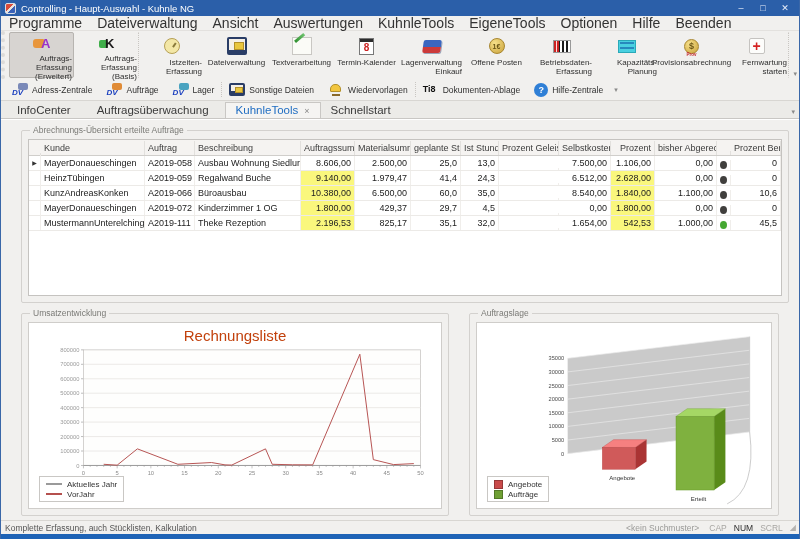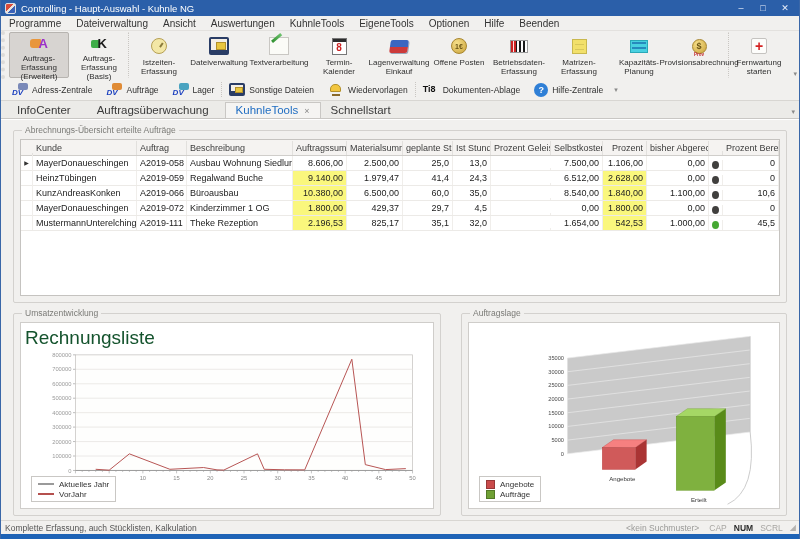--- a/index.html
+++ b/index.html
@@ -8,28 +8,28 @@
 
   
   .titlebar{height:16px;background:#2b5fa9;color:#fff;display:flex;align-items:center;padding:0 4px;font-size:9.5px;flex:0 0 auto}
   .app-ico{width:11px;height:11px;margin-right:5px;border-radius:2px;
     background:linear-gradient(135deg,#d84b3a 0 40%,#e8e4de 40% 60%,#3a62b8 60% 100%);border:1px solid #d8dce4}
   .title-text{flex:1 1 auto;white-space:nowrap;overflow:hidden}
   .win-btn{width:20px;text-align:center;font-size:9px;color:#e8eefa;cursor:default;margin-left:2px}
 
   
   .menubar{height:15px;background:#f1f0ee;display:flex;align-items:center;padding:0 8px;border-bottom:1px solid #e3e1de;flex:0 0 auto}
-  .menu-item{font-size:10px;color:#333;margin-right:15px;white-space:nowrap}
+  .menu-item{font-size:14px;color:#333;margin-right:15px;white-space:nowrap}
 
   
   .rb1{height:48px;background:#f1f0ee;display:flex;align-items:stretch;padding:1px 10px 1px 4px;position:relative;flex:0 0 auto;border-left:4px dotted #dddbd8}
   .rb-large{flex:1 1 0;min-width:0;display:flex;flex-direction:column;align-items:center;justify-content:flex-start;padding:2px 1px 0;border:1px solid transparent;border-radius:2px}
   .rb-large.selected{background:#d7d4d1;border-color:#b7b4b0}
   .rb-large:nth-child(2),.rb-large:nth-child(12){border-right:1px dotted #c9c6c2;border-radius:0}
-  .rb-label{font-size:8px;line-height:1.15;text-align:center;color:#2f2f2f;white-space:normal}
+  .rb-label{font-size:8px;line-height:1.15;text-align:right;color:#2f2f2f;white-space:normal}
   .rb-iconbox{height:22px;display:flex;align-items:center;justify-content:center;margin-bottom:1px}
   .overflow-arrow{position:absolute;right:2px;bottom:1px;font-size:7px;color:#8a8a8a}
 
   
   .rb2{height:22px;background:#f1f0ee;display:flex;align-items:center;padding:0 4px;border-bottom:1px solid #d8d6d2;flex:0 0 auto}
   .rb-small{display:flex;align-items:center;padding:1px 7px;font-size:8.5px;color:#2f2f2f;white-space:nowrap}
   .rb-small:nth-child(3),.rb-small:nth-child(5){border-right:1px dotted #c9c6c2}
   .rb-small .rb-sicon{margin-right:4px}
   .rb2-arrow{font-size:7px;color:#8a8a8a;margin-left:4px}
 
@@ -76,21 +76,21 @@
   [data-icon="help-circle-icon"]::after{content:"?";position:absolute;left:0;right:0;top:1px;text-align:center;font:bold 9px/12px "Liberation Sans",sans-serif;color:#fff}
 
   
   .tabbar{height:18px;background:#ecebe8;display:flex;align-items:flex-end;padding:0 0 0 6px;position:relative;flex:0 0 auto;border-bottom:1px solid #c9c7c4}
   .tab{font-size:11.5px;color:#3a3a3a;padding:1px 10px 2px;white-space:nowrap}
   .tab.active{background:#f5f4f2;color:#1f6dc2;border:1px solid #c9c7c4;border-bottom:none}
   .tab-close{color:#8a8a8a;font-size:9px;margin-left:6px}
   .tab-arrow{position:absolute;right:4px;bottom:2px;font-size:7px;color:#8a8a8a}
 
   
-  .content{flex:1 1 auto;background:#f1f0ee;padding:5px 12px 4px;display:flex;flex-direction:column;overflow:hidden;border-top:1px solid #fff}
+  .content{flex:1 1 auto;background:#f1f0ee;padding:5px 20px 4px;display:flex;flex-direction:column;overflow:hidden;border-top:1px solid #fff}
   fieldset{border:1px solid #d3d1ce;border-radius:2px;padding:4px 6px 6px}
   legend{font-size:8.5px;color:#7a7a76;padding:0 3px;margin-left:2px}
 
   
   .orders-fs{flex:0 0 178px;display:flex;flex-direction:column}
   .grid{background:#fff;border:1px solid #c5c3c0;flex:1 1 auto;overflow:hidden;font-size:9px;color:#222}
   .tr,.thead{display:flex;align-items:flex-end}
   .thead{background:#f5f3f1;border-bottom:1px solid #d0cecb;height:16px}
   .th{padding:2px 3px;color:#3c3c3c;border-right:1px solid #e2e0dd;white-space:nowrap;overflow:hidden}
   .tr{height:15px;border-bottom:1px solid #eceae7}
@@ -117,33 +117,33 @@
   .pval{position:absolute;right:3px;top:1px;line-height:12px}
   .dot{width:8px;height:8px;border-radius:50%;background:#403f3d}
   .dot.green{background:#45a832}
 
   
   .charts-row{flex:1 1 auto;display:flex;margin-top:5px;min-height:0}
   .chart-fs{display:flex;flex-direction:column;min-height:0}
   .left-fs{flex:0 0 428px;margin-right:20px}
   .right-fs{flex:1 1 auto}
   .chart-box{background:#fff;border:1px solid #cfcdca;flex:1 1 auto;position:relative;overflow:hidden;padding:2px 4px}
-  .chart-title{text-align:left;font-size:19px;color:#14532d;padding:2px 0 1px}
+  .chart-title{text-align:center;font-size:15px;color:#c2410c;padding:2px 0 1px}
   svg{display:block;font-family:"Liberation Sans",sans-serif}
   .legend-box{position:absolute;left:10px;bottom:6px;background:#fff;border:1px solid #c9c7c4;padding:2px 6px;font-size:8px;color:#333}
   .lg-row{display:flex;align-items:center;height:10px}
   .lg-line{width:16px;height:2px;margin-right:5px}
   .lg-sq{width:9px;height:9px;margin-right:5px;border:1px solid rgba(0,0,0,.25)}
 
   
   .statusbar{height:14px;background:#f1f0ee;border-top:1px solid #d8d6d2;display:flex;align-items:center;font-size:8.5px;color:#555;padding:0 4px;flex:0 0 auto}
   .sb-left{flex:1 1 auto;white-space:nowrap}
   .sb-search{color:#9a9a98;margin-right:10px}
   .flag{margin-right:7px;color:#a8a6a3}
-  .flag.active{color:#2c2c2c;font-weight:bold}
+  .flag.active{color:#2c2c2c;font-weight:normal}
   .grip{color:#b5b3b0;font-size:8px;letter-spacing:-1px}
   .bluestrip{height:5px;background:#1e63b6;flex:0 0 auto}
 </style>
 </head>
 <body>
 
 <div class="app" data-name="application-window">
 
   <div class="titlebar" data-name="title-bar">
     <span class="app-ico" data-name="app-icon"></span>
@@ -223,26 +223,20 @@
         <span class="rb-label" data-name="ribbon-button-label">Offene Posten</span>
       </div>
 
       <div class="rb-large" data-name="ribbon-large-button">
         <span class="rb-iconbox">
           <span class="ic" data-icon="barcode-icon" data-name="barcode-icon"></span>
         </span>
         <span class="rb-label" data-name="ribbon-button-label">Betriebsdaten-Erfassung</span>
       </div>
 
-      <div class="rb-large" data-name="ribbon-large-button">
-        <span class="rb-iconbox">
-          <span class="ic" data-icon="matrix-icon" data-name="matrix-icon"></span>
-        </span>
-        <span class="rb-label" data-name="ribbon-button-label">Matrizen-Erfassung</span>
-      </div>
 
       <div class="rb-large" data-name="ribbon-large-button">
         <span class="rb-iconbox">
           <span class="ic" data-icon="capacity-icon" data-name="capacity-icon"></span>
         </span>
         <span class="rb-label" data-name="ribbon-button-label">Kapazitäts-Planung</span>
       </div>
 
       <div class="rb-large" data-name="ribbon-large-button">
         <span class="rb-iconbox">

